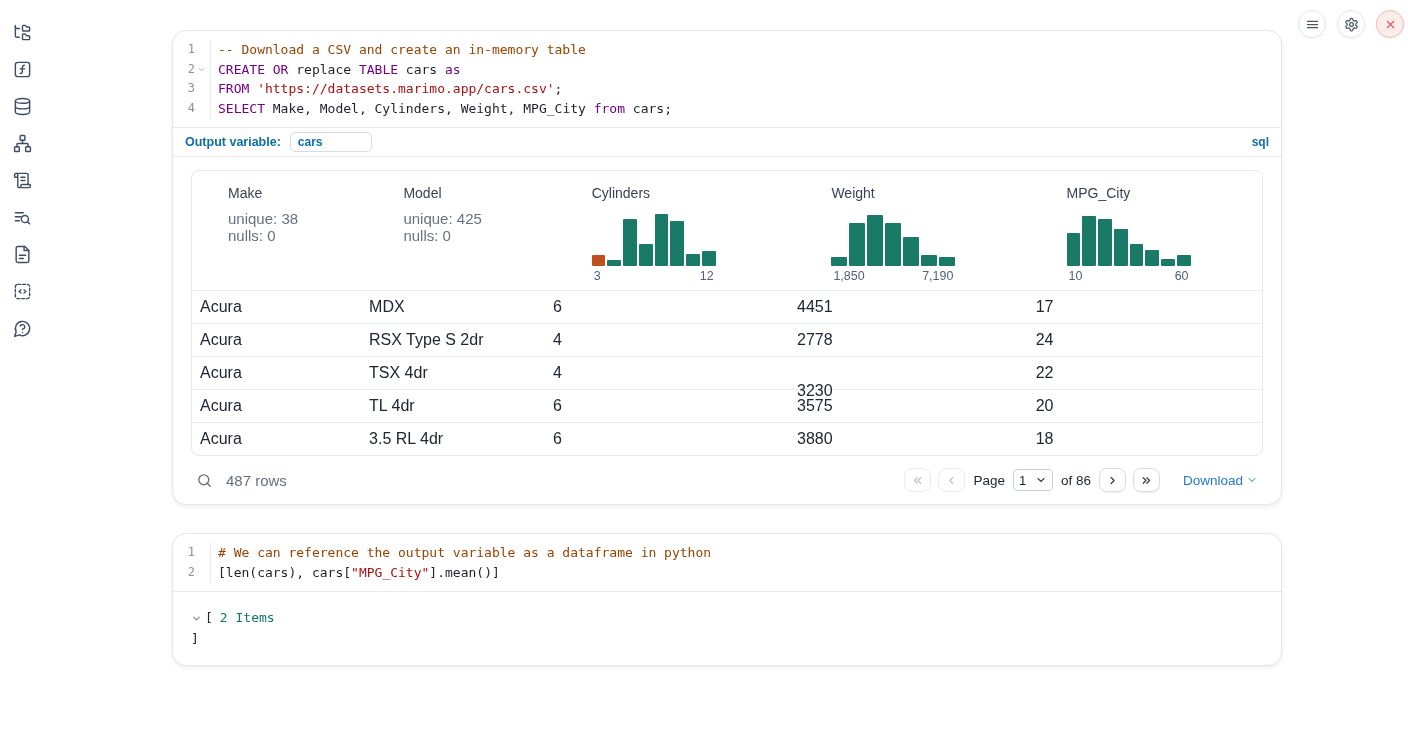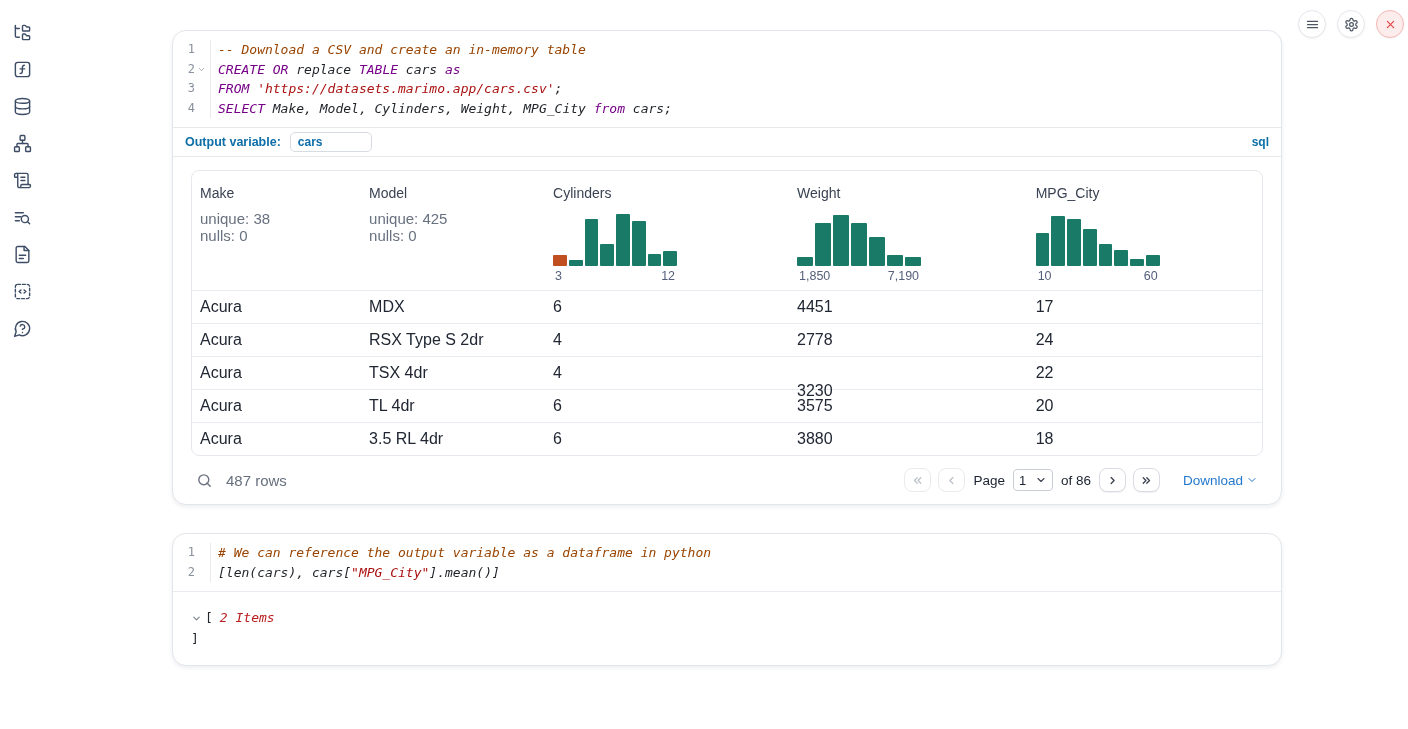--- a/index.html
+++ b/index.html
@@ -29,39 +29,39 @@
 
   
   .codearea { padding:9px 0; font-family:"DejaVu Sans Mono", monospace;
               font-size:13px; line-height:19.5px; cursor:text; }
   .cl { display:flex; }
   .ln { width:22px; flex:none; text-align:right; color:#8A919E; font-size:12px;
         line-height:19.5px; }
   .fold { width:13px; flex:none; display:flex; align-items:center;
           justify-content:center; color:#9AA1AB; }
   .codeline { flex:1; border-left:1px solid #E7E9ED; margin-left:2px;
-              padding-left:7px; white-space:pre;font-style:italic; }
+              padding-left:7px; white-space:pre; }
   .cl .codeline { border-left:1px solid #E7E9ED; }
   .tok-com { color:#994400; } .tok-kw { color:#770088; }
   .tok-str { color:#AA1111; } .tok-pl { color:#1E2227; }
 
   
   .ovstrip { height:30px; border-top:1px solid #E6E8EC; border-bottom:1px solid #E6E8EC;
              display:flex; align-items:center; padding:0 12px; gap:9px; }
   .ovlabel { font-size:12.5px; font-weight:bold; color:#0D6EA8; }
   .ovinput { width:82px; height:20px; border:1px solid #D7DBE2; border-radius:5px;
              font-size:12px; font-weight:bold; color:#0D6EA8; padding:0 7px;
              font-family:"Liberation Sans", sans-serif; outline:none; }
   .lang { margin-left:auto; font-size:12px; font-weight:bold; color:#0D6EA8; cursor:pointer; }
 
   
   .outputwrap { padding:13px 18px 0; }
   .dtable { border:1px solid #E5E8EC; border-radius:8px; overflow:hidden; }
   .thead { display:flex; padding:14px 0 7px; }
-  .col { padding:0 8px; }
+  .col { padding:0 8px;margin-left:28px; }
   .colname { font-size:14px; color:#3A4353; cursor:pointer; }
   .colstats { margin-top:10px; font-size:15px; color:#68717F; line-height:16.5px; }
   .hist { margin-top:13px; width:124px; }
   .histbars { display:flex; align-items:flex-end; gap:2px; height:52px; }
   .histbar { flex:1; background:#1A7A68; border-radius:1px; }
   .histlabels { display:flex; justify-content:space-between; margin-top:3px;
                 font-size:12.5px; color:#55607A; padding:0 2px; }
   .trow { display:flex; height:33px; align-items:center; border-top:1px solid #E8EBEF; }
   .tcell { padding:0 8px; font-size:16px; color:#202733; white-space:nowrap;
            overflow:hidden; }
@@ -81,21 +81,21 @@
              padding:0 5px; gap:4px; font-size:13px; color:#1A2230; cursor:pointer; }
   .pselect .chev { color:#39414E; display:flex; }
   .download { margin-left:16px; display:flex; align-items:center; gap:3px;
               color:#2478CC; font-size:13.5px; cursor:pointer; }
 
   
   .out2 { border-top:1px solid #E8EBEF; padding:15px 18px 16px;
           font-family:"DejaVu Sans Mono", monospace; font-size:13px; color:#23272E; }
   .tree-row1 { display:flex; align-items:center; line-height:22px; }
   .tree-chev { width:14px; color:#757C87; display:flex; cursor:pointer; }
-  .items-label { color:#b91c1c; font-style:italic; margin-left:7px; }
+  .items-label { color:#0f766e; margin-left:7px; }
   .tree-entries { border-left:1px solid #DBDEE3; margin-left:10px; padding-left:10px; }
   .entry { line-height:22.5px; }
   .ekey { color:#7B80C8; }
   .eval { color:#20242B; margin-left:7px; }
   .tree-close { line-height:20px; }
 
   svg { display:block; }
 </style>
 </head>
 <body>

